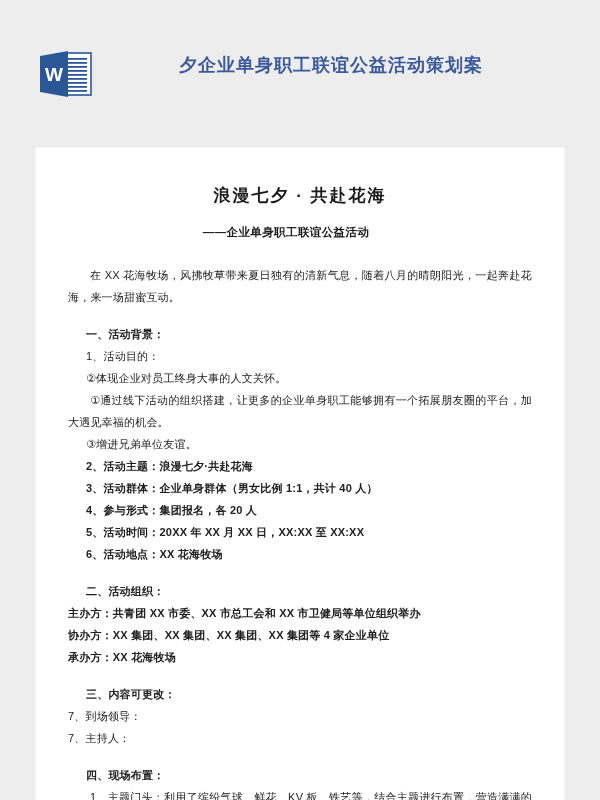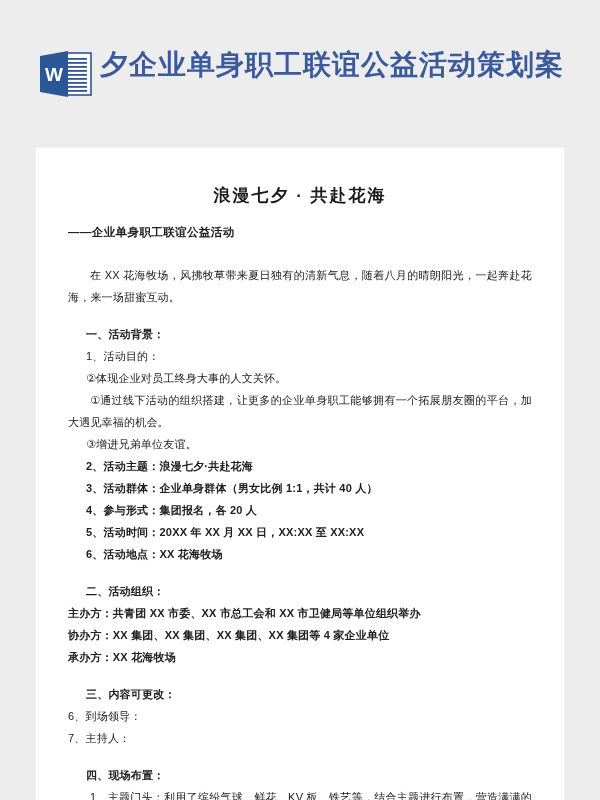--- a/index.html
+++ b/index.html
@@ -42,21 +42,21 @@
   }
 
   .banner-text {
     position: absolute;
     left: 62px;
     top: 0px;
     width: 462px;
     text-align: center;
   }
   .banner-title {
-    font-size: 28px;
+    font-size: 18px;
     font-weight: bold;
     color: #3b5a9e;
     letter-spacing: 1px;
     line-height: 34px;
     white-space: nowrap;
   }
   .banner-sub {
     font-size: 14px;
     font-weight: bold;
     color: #3c3c3c;
@@ -89,21 +89,21 @@
     margin-top: 36px;
     text-align: center;
     font-size: 17px;
     font-weight: bold;
     color: #1a1a1a;
     letter-spacing: 2px;
     line-height: 24px;
   }
   .doc-subtitle {
     margin-top: 14px;
-    text-align: left;
+    text-align: center;
     padding-right: 28px;
     font-size: 11.5px;
     font-weight: bold;
     color: #1a1a1a;
     letter-spacing: 0.4px;
     line-height: 20px;
   }
 
   
   .para {
@@ -174,20 +174,20 @@
     <p class="para sub-item bold">4、参与形式：集团报名，各 20 人</p>
     <p class="para sub-item bold">5、活动时间：20XX 年 XX 月 XX 日，XX:XX 至 XX:XX</p>
     <p class="para sub-item bold">6、活动地点：XX 花海牧场</p>
 
     <p class="para head">二、活动组织：</p>
     <p class="para flat bold">主办方：共青团 XX 市委、XX 市总工会和 XX 市卫健局等单位组织举办</p>
     <p class="para flat bold">协办方：XX 集团、XX 集团、XX 集团、XX 集团等 4 家企业单位</p>
     <p class="para flat bold">承办方：XX 花海牧场</p>
 
     <p class="para head">三、内容可更改：</p>
-    <p class="para flat">6、到场领导：</p>
+    <p class="para flat">7、到场领导：</p>
     <p class="para flat">7、主持人：</p>
 
     <p class="para head">四、现场布置：</p>
     <p class="para indent">1、主题门头：利用了缤纷气球、鲜花、KV 板、铁艺等，结合主题进行布置，营造满满的浪漫氛围。</p>
 
   </div>
 </div>
 
 </body></html>

